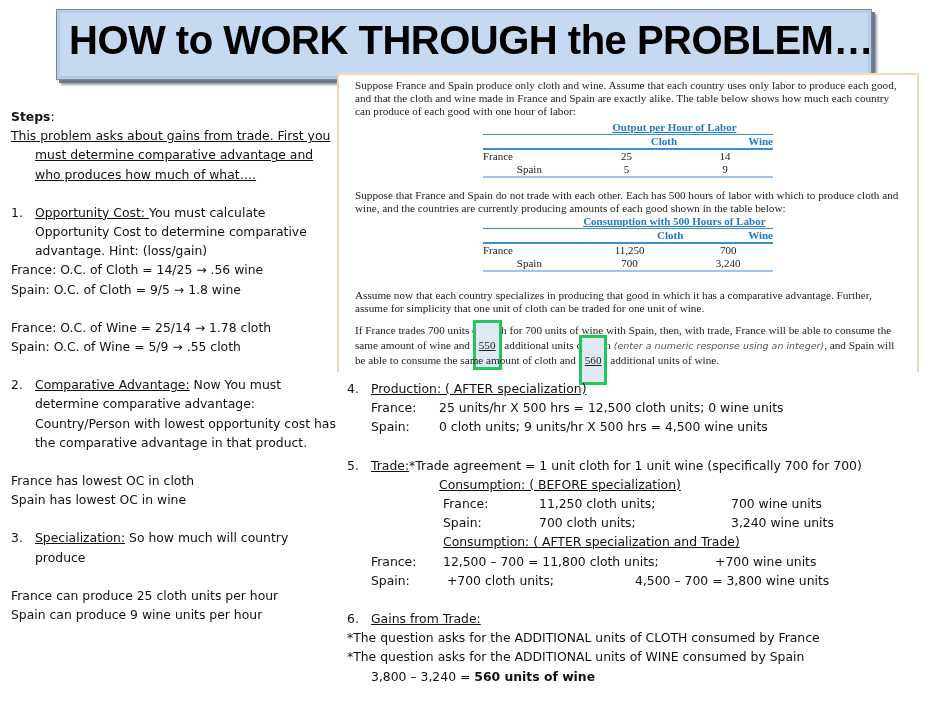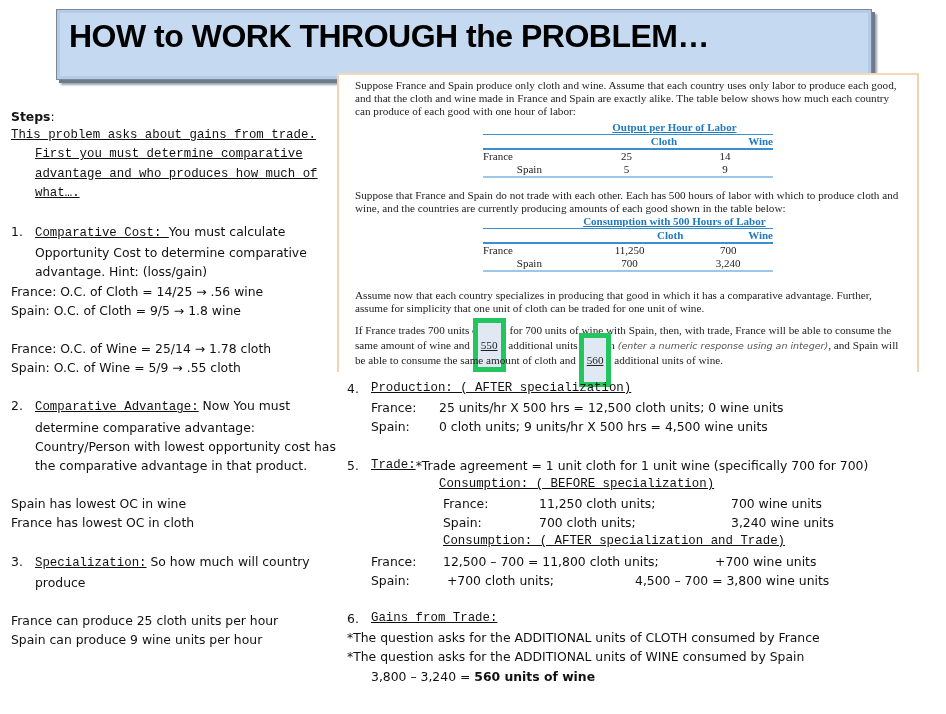--- a/index.html
+++ b/index.html
@@ -2,49 +2,49 @@
 <html><head>
 <meta charset="utf-8">
 <style>
   html, body { margin:0; padding:0; }
   body { width:946px; height:714px; background:#ffffff; position:relative; overflow:hidden;
          font-family:"DejaVu Sans", sans-serif; color:#111; }
   .title-box { position:absolute; left:56px; top:9px; width:814px; height:69px;
     background:#c5d9f1; border:1px solid #7a8898;
     box-shadow: inset 0 0 0 3px #b6cbe6, 3px 3px 0 #6f7a88, 5px 5px 2px #9aa3ae; }
   .title-text { position:absolute; left:12px; top:8px; font-family:"Liberation Sans", sans-serif;
-    font-weight:bold; font-size:32px; letter-spacing:-0.5px; color:#000; white-space:nowrap; }
+    font-weight:bold; font-size:40px; letter-spacing:-0.5px; color:#000; white-space:nowrap; }
 
   .screenshot { position:absolute; left:337px; top:73px; width:578px; height:297px;
     border-left:2px solid #f4d2b4; border-right:2px solid #f0d2b4; border-top:2px solid #f4d8b8;
     background:#fff; }
   .ss-inner { position:absolute; left:16px; top:4px; width:552px;
     font-family:"Liberation Serif", serif; font-size:11.2px; line-height:13px; color:#222; }
   .ss-inner p { margin:0; }
   .tbl { margin:3px 0 0 128px; width:290px; border-collapse:collapse; font-family:"Liberation Serif", serif; font-size:11px; }
   .tbl .cap { color:#1f7ac0; font-weight:bold; text-align:center; border-bottom:1px solid #3a8fd0; padding:0;text-decoration:underline; }
   .tbl th { color:#1f7ac0; font-weight:bold; text-align:right; border-bottom:2px solid #3a8fd0; padding:0; }
   .tbl td { padding:0; }
   .tbl td.num { text-align:center; }
   .tbl tr.last td { border-bottom:2px solid #9bc8ea;text-align:center; }
-  .ansbox { background:#dfe8f3; padding:16px 3px; border:5px solid #22c55e;text-decoration:underline; }
+  .ansbox { background:#dfe8f3; padding:16px 3px; border:3px solid #22c55e;text-decoration:underline; }
   .ital { font-style:italic; color:#555; font-family:"DejaVu Sans", sans-serif; font-size:9.5px; }
 
   .left { position:absolute; left:11px; top:107px; width:325px;
     font-family:"DejaVu Sans", sans-serif; font-size:12.4px; line-height:19.2px; color:#111; }
   .left .u { text-decoration:underline; }
   .hang { padding-left:24px; text-indent:-24px; }
   .num-item { display:flex; }
   .num-item .n { width:24px; flex:none; }
   .gap { height:19px; }
 
   .right { position:absolute; left:347px; top:379px; width:590px;
     font-family:"DejaVu Sans", sans-serif; font-size:12.4px; line-height:19.2px; color:#111; }
   .row { display:flex; white-space:nowrap; }
-  .u { text-decoration:underline;font-family:Liberation Mono, monospace; }
+  .u { text-decoration:underline; }
   .b { font-weight:bold; }
 </style>
 </head>
 <body>
 
 <div class="title-box">
   <div class="title-text">HOW to WORK THROUGH the PROBLEM…</div>
 </div>
 
 <div class="screenshot">
@@ -104,35 +104,35 @@
     <p style="margin-top:8px;line-height:15px"><span>If France trades  700 units of cloth for  700 units of wine with Spain, then, with trade, France will be able to consume the same amount of wine and </span><span class="ansbox">550</span><span> additional units of cloth </span><span class="ital">(enter a numeric response using an integer)</span><span>, and Spain will be able to consume the same amount of cloth and </span><span class="ansbox">560</span><span> additional units of wine.</span></p>
   </div>
 </div>
 
 <div class="left">
   <div><span class="b">Steps</span><span>:</span></div>
   <div class="hang u">This problem asks about gains from trade. First you must determine comparative advantage and who produces how much of what….</div>
   <div class="gap"></div>
   <div class="num-item">
     <span class="n">1.</span>
-    <span><span class="u">Comparative Cost: </span><span>You must calculate Opportunity Cost to determine comparative advantage. Hint: (loss/gain)</span></span>
+    <span><span class="u">Opportunity Cost: </span><span>You must calculate Opportunity Cost to determine comparative advantage. Hint: (loss/gain)</span></span>
   </div>
   <div>France: O.C. of Cloth = 14/25 → .56 wine</div>
   <div>Spain: O.C. of Cloth = 9/5 → 1.8 wine</div>
   <div class="gap"></div>
   <div>France: O.C. of Wine = 25/14 → 1.78 cloth</div>
   <div>Spain: O.C. of Wine = 5/9 → .55 cloth</div>
   <div class="gap"></div>
   <div class="num-item">
     <span class="n">2.</span>
     <span><span class="u">Comparative Advantage:</span><span> Now You must determine comparative advantage: Country/Person with lowest opportunity cost has the comparative advantage in that product.</span></span>
   </div>
   <div class="gap"></div>
+  <div>France has lowest OC in cloth</div>
   <div>Spain has lowest OC in wine</div>
-  <div>France has lowest OC in cloth</div>
   <div class="gap"></div>
   <div class="num-item">
     <span class="n">3.</span>
     <span><span class="u">Specialization:</span><span>  So how much will country produce</span></span>
   </div>
   <div class="gap"></div>
   <div>France can produce 25 cloth units per hour</div>
   <div>Spain can produce 9 wine units per hour</div>
 </div>
 

